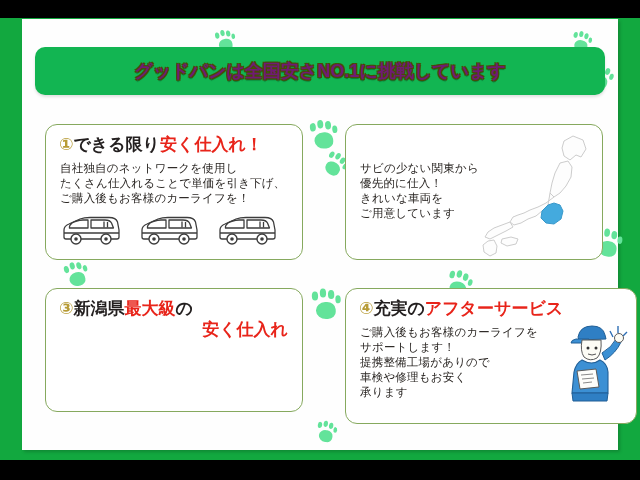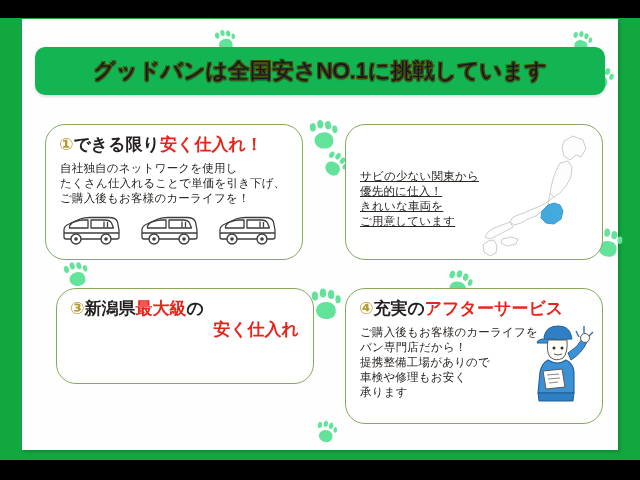--- a/index.html
+++ b/index.html
@@ -23,60 +23,60 @@
   }
 
   
   .header-banner{
     position:absolute;left:35px;top:47px;width:570px;height:48px;
     background:#12b552;border-radius:10px;
     display:flex;align-items:center;justify-content:center;
     box-shadow:0 2px 3px rgba(0,0,0,.12);
   }
   .header-text{
-    font-size:22px;font-weight:normal;color:#0f172a;letter-spacing:0px;
+    font-size:18px;font-weight:bold;color:#701a75;letter-spacing:0px;
     white-space:nowrap;
     text-shadow:
       -1.2px -1.2px 0 #4a4a08, 1.2px -1.2px 0 #4a4a08,
       -1.2px  1.2px 0 #4a4a08, 1.2px  1.2px 0 #4a4a08,
        0 2px 1px rgba(0,0,0,.35);
   }
 
   
   .paw{position:absolute;pointer-events:none;}
   .paw .pad{position:absolute;background:#63e39a;border-radius:50%;}
 
   
   .panel{
     position:absolute;background:#fff;
-    border:1.6px solid #86a95e;border-radius:20px;
+    border:1.6px solid #86a95e;border-radius:12px;
     box-sizing:border-box;overflow:hidden;
   }
   #panel1{left:45px; top:124px; width:258px; height:136px;}
   #panel2{left:345px;top:124px; width:258px; height:136px;}
-  #panel3{left:56px; top:288px; width:258px; height:96px;}
-  #panel4{left:345px;top:288px; width:258px; height:136px;}
+  #panel3{left:45px; top:288px; width:258px; height:124px;}
+  #panel4{left:345px;top:288px; width:292px; height:136px;}
 
   .p-title{
     position:absolute;left:13px;top:9px;right:8px;
     font-size:17px;font-weight:bold;line-height:21px;white-space:nowrap;
   }
   .p-title.two-line{line-height:21px;}
   .num{color:#b79b35;font-weight:bold;}
   .blk{color:#231f1f;}
   .red{color:#e8241a;}
   .ln2{display:block;text-align:right;padding-right:6px;}
 
   .p-body{
     position:absolute;left:14px;
     font-size:11.5px;line-height:15px;color:#2a2623;
     white-space:pre-line;letter-spacing:.2px;
   }
   #p1body{top:36px;}
-  #p2body{top:44px;text-decoration:underline;}
+  #p2body{top:36px;}
   #p3body{top:58px;}
   #p4body{top:36px;}
 
   
   .vans{position:absolute;left:14px;top:88px;display:flex;gap:16px;}
 
   
   .jpmap{position:absolute;right:4px;top:6px;opacity:.95;}
 
   
@@ -256,21 +256,21 @@
       <span class="num">③</span><span class="blk">新潟県</span><span class="red">最大級</span><span class="blk">の</span>
       <span class="red ln2">安く仕入れ</span>
     </div>
   </div>
 
   <div class="panel" id="panel4">
     <div class="p-title">
       <span class="num">④</span><span class="blk">充実の</span><span class="red">アフターサービス</span>
     </div>
     <div class="p-body" id="p4body">ご購入後もお客様のカーライフを
-バン専門店だから！
+サポートします！
 提携整備工場がありので
 車検や修理もお安く
 承ります</div>
 
     <svg class="mech" width="72" height="86" viewBox="0 0 72 86">
 
       <g stroke="#2f6fb5" stroke-width="1.4" fill="none">
         <path d="M60 16 L60 9 M65 19 L69 15 M55 20 L52 14"></path>
       </g>
 

